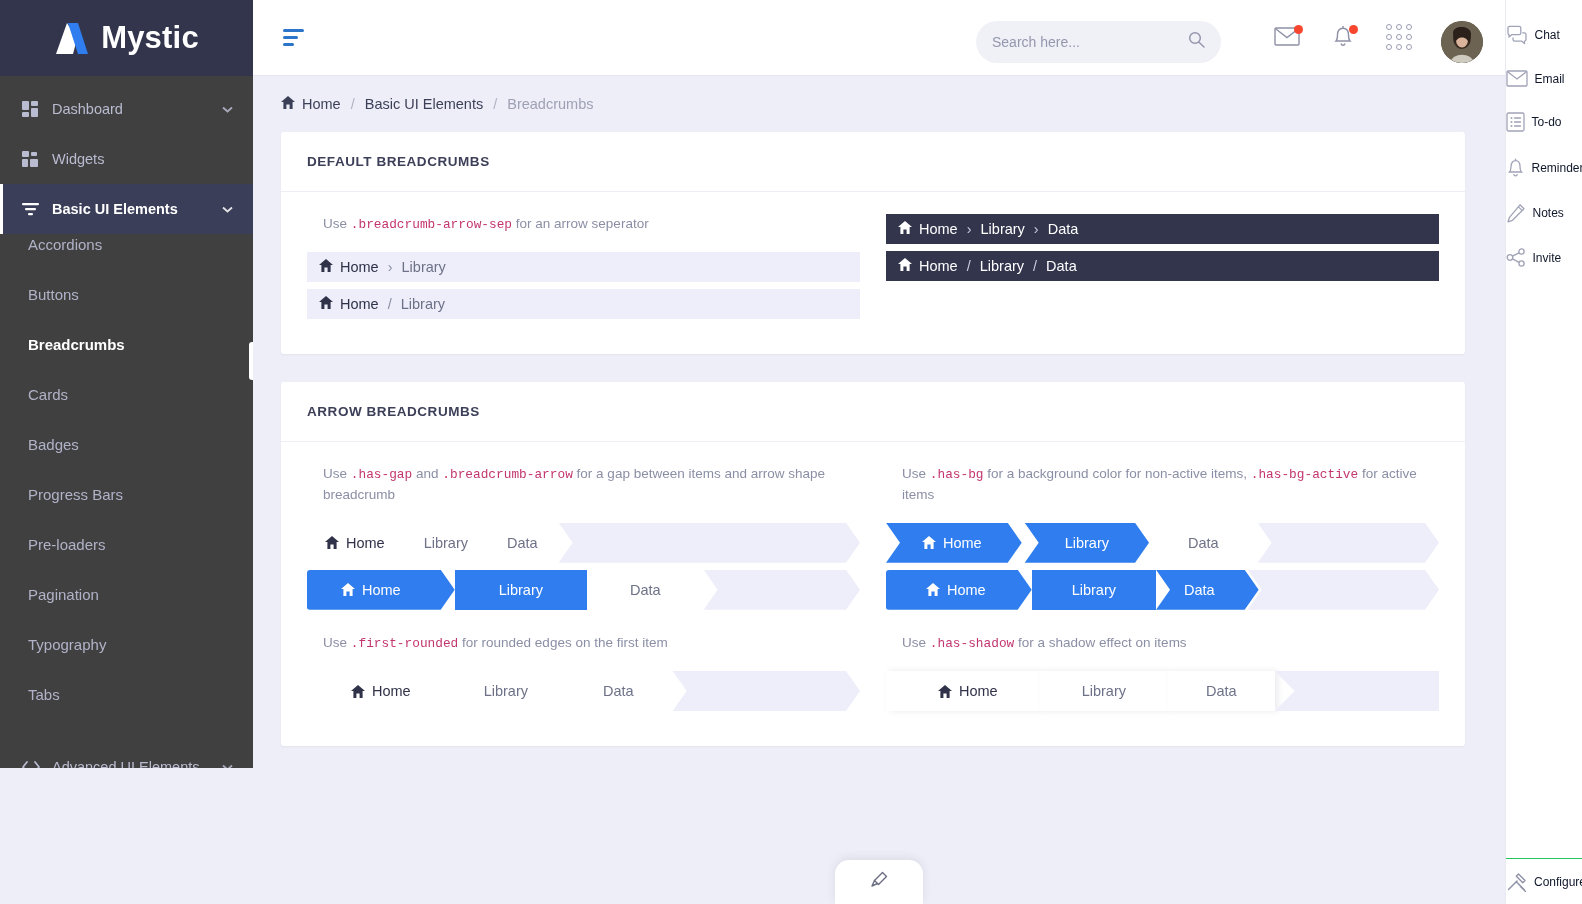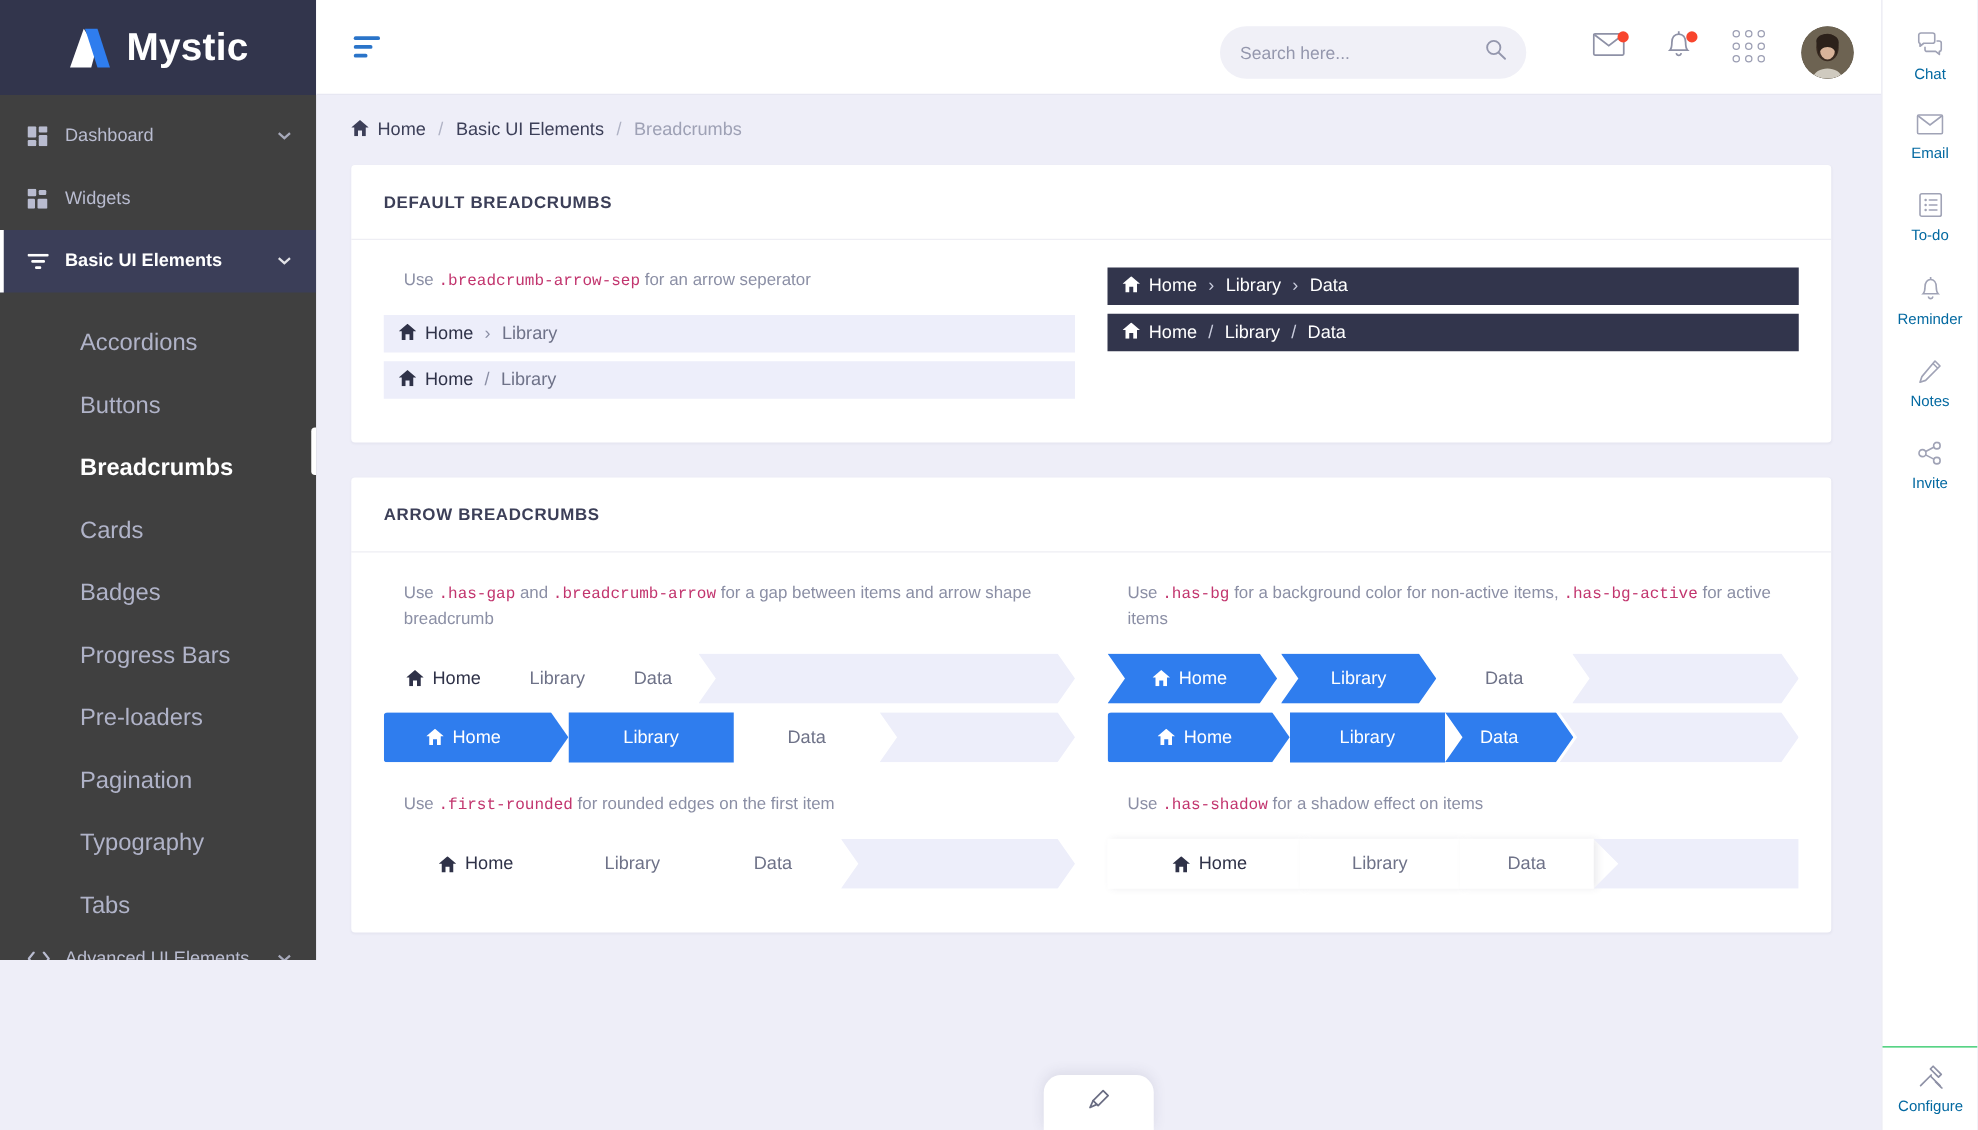--- a/index.html
+++ b/index.html
@@ -35,22 +35,22 @@
   .nav-item.active { color: #ffffff; font-weight: 700; background: #3b3e58; }
   .nav-item.active::before {
     content:''; position:absolute; left:0; top:0; bottom:0; width:3px; background:#ffffff;
   }
   .nav-ico { width: 30px; flex: 0 0 30px; display:flex; align-items:center; color:#b9bcd0;}
   .nav-item.active .nav-ico { color:#ffffff; }
   .nav-label { flex: 1; }
   .nav-caret { font-size: 11px; opacity: .85; }
   .sub-list { padding: 2px 0 6px 0; }
   .sub-item {
-    height: 50px; display: flex; align-items: flex-end;
-    padding-left: 64px; color: #b0b3c8; font-size: 19px; cursor: pointer;
+    height: 50px; display: flex; align-items: flex-start;
+    padding-left: 28px; color: #b0b3c8; font-size: 15px; cursor: pointer;
     position: relative;
   }
   .sub-item.active { color: #ffffff; font-weight: 700; }
   .sub-item.active::after{
     content:''; position:absolute; right:0; top:6px; bottom:6px; width:4px;
     background:#ffffff; border-radius:3px 0 0 3px;
   }
 
   
   .main { flex: 1; height: 904px; display: flex; flex-direction: column; position: relative; background:#eeeef8;}
@@ -140,22 +140,22 @@
 
   .home-ico svg { display:block; }
 
   
   .rightbar {
     width: 77px; flex: 0 0 77px; height: 904px; background:#ffffff;
     border-left: 1px solid #e9e9f2; display:flex; flex-direction:column; align-items:center;
     padding-top: 12px; position: relative;
   }
   .rb-item {
-    width: 77px; padding: 13px 0 12px 0; display:flex; flex-direction:column;
-    align-items:center; gap:7px; cursor:pointer; color:#0369a1; font-size:12px;
+    width: 77px; padding: 13px 0 12px 0; display:flex; flex-direction:row;
+    align-items:center; gap:7px; cursor:pointer; color:#0f172a; font-size:12px;
   }
   .rb-ico { color:#a0a3b6; display:flex; }
   .rb-bottom { margin-top:auto; border-top:1px solid #22c55e; width:100%; }
 
   
   .float-panel {
     position:absolute; bottom:0; left: 50%; transform: translateX(-50%);
     width: 88px; height: 44px; background:#ffffff; border-radius: 14px 14px 0 0;
     box-shadow: 0 -2px 10px rgba(60,63,90,.10);
     display:flex; align-items:center; justify-content:center;

